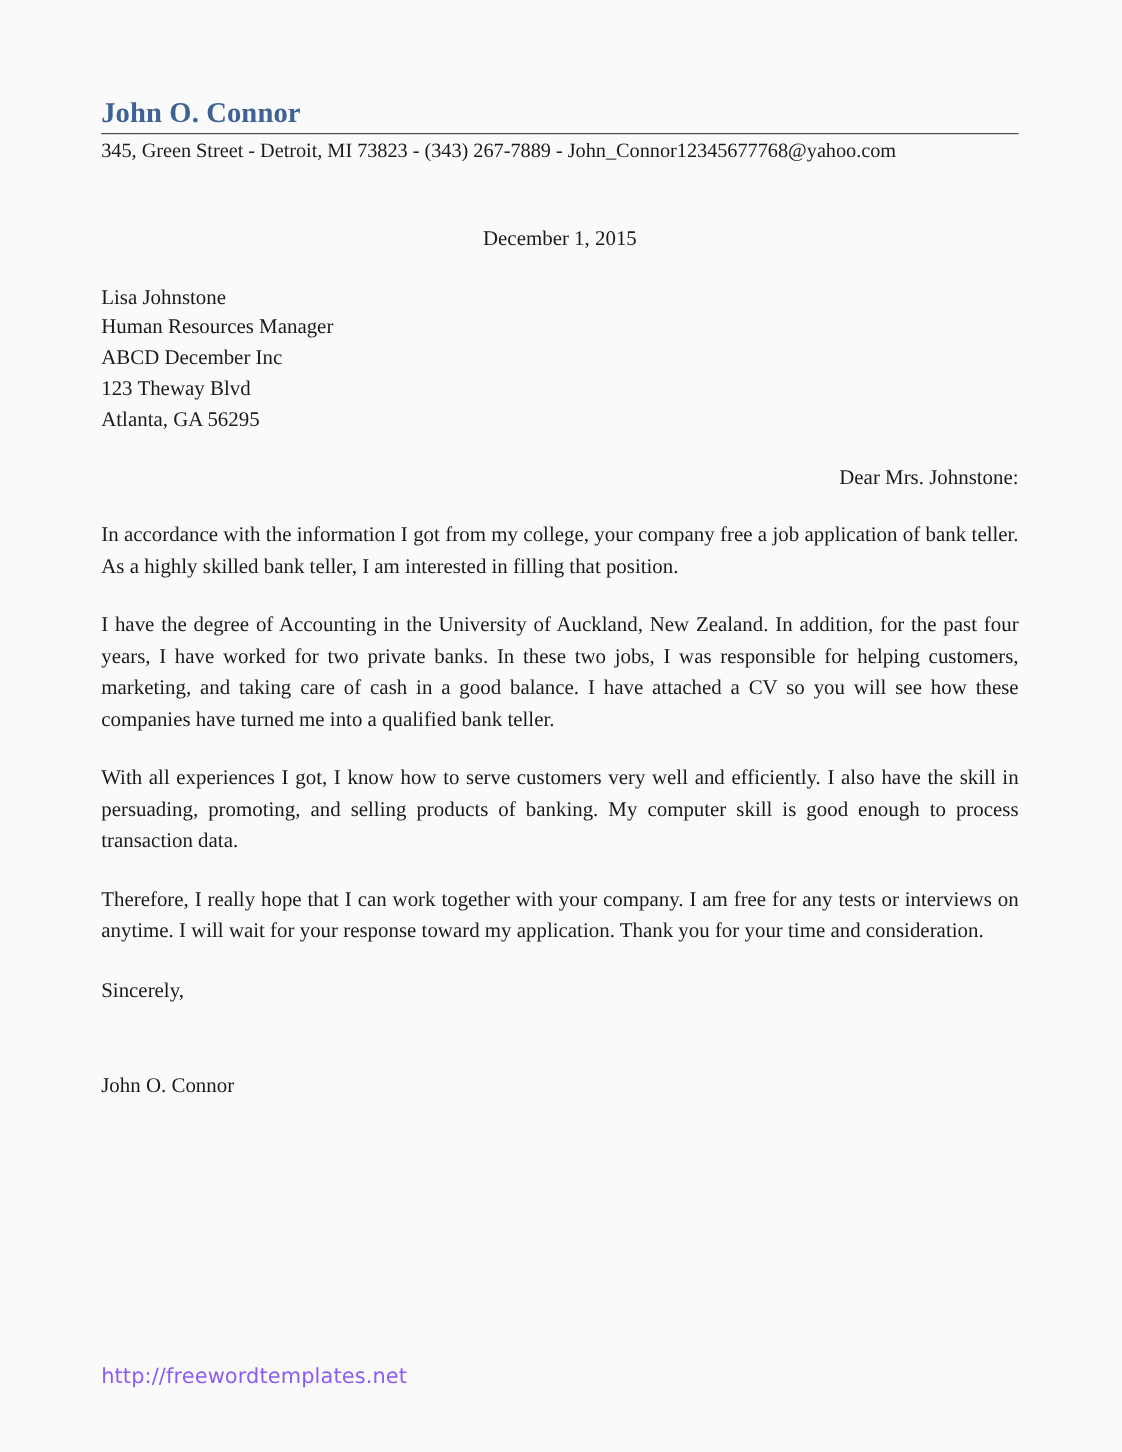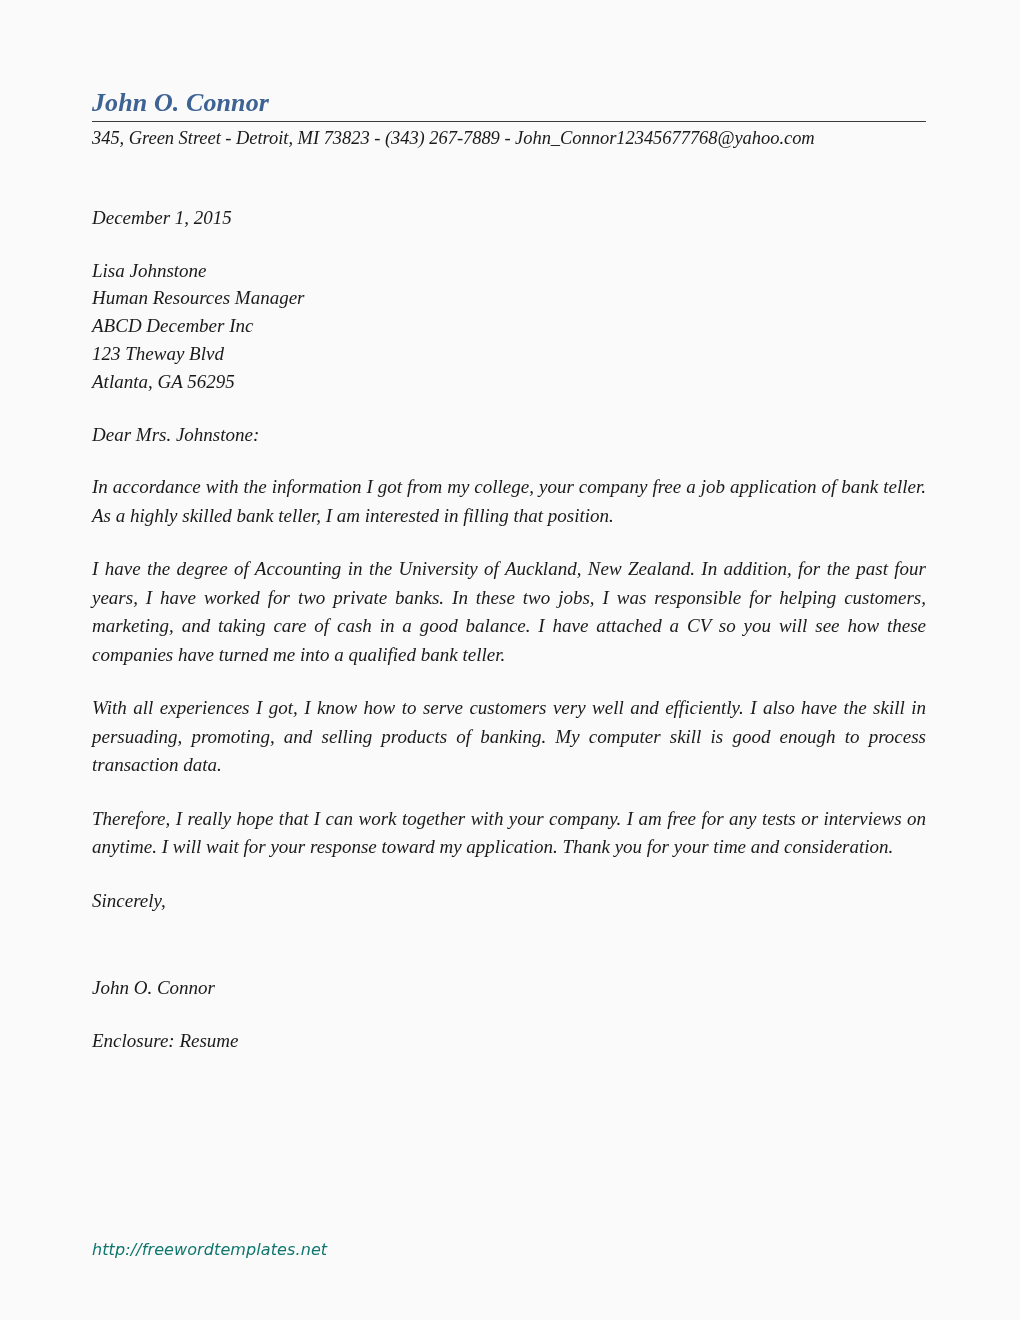--- a/index.html
+++ b/index.html
@@ -18,21 +18,20 @@
   }
 
   .page {
     position: absolute;
     left: 0;
     top: 0;
     width: 1020px;
     height: 1040px;
     box-sizing: border-box;
     padding: 0;
-    font-style: italic;
   }
 
   .letter {
     position: absolute;
     left: 92px;
     top: 88px;
     width: 834px;
   }
 
   
@@ -58,35 +57,37 @@
     margin: 4px 0 15px 0;
     white-space: nowrap;
     letter-spacing: -0.05px;
   }
 
   
   .date-line {
     font-size: 19px;
     line-height: 1.35;
     margin: 54px 0 0 0;
+    text-align: center;
   }
 
   .recipient-block {
     margin: 26px 0 0 0;
     font-size: 19px;
     line-height: 1.46;
   }
   .recipient-block .addr-line {
     display: block;
   }
 
   .salutation {
     font-size: 19px;
     line-height: 1.35;
     margin: 27px 0 0 0;
+    text-align: right;
   }
 
   .body-paragraph {
     font-size: 19px;
     line-height: 1.50;
     text-align: justify;
     text-justify: inter-word;
     margin: 25px 0 0 0;
   }
 
@@ -111,22 +112,22 @@
     line-height: 1.35;
     margin: 27px 0 0 0;
   }
 
   
   .page-footer {
     position: absolute;
     left: 92px;
     top: 1240px;
     font-family: "DejaVu Sans", "Liberation Sans", sans-serif;
-    font-size: 16px;
-    color: #0f766e;
+    font-size: 19px;
+    color: #8b5cf6;
     letter-spacing: 0.1px;
   }
 </style>
 </head>
 <body>
 
 <div class="page">
 
   <div class="letter">
 
@@ -152,19 +153,18 @@
     <p class="body-paragraph">I have the degree of Accounting in the University of Auckland, New Zealand. In addition, for the past four years, I have worked for two private banks. In these two jobs, I was responsible for helping customers, marketing, and taking care of cash in a good balance. I have attached a CV so you will see how these companies have turned me into a qualified bank teller.</p>
     <p class="body-paragraph">With all experiences I got, I know how to serve customers very well and efficiently. I also have the skill in persuading, promoting, and selling products of banking. My computer skill is good enough to process transaction data.</p>
     <p class="body-paragraph">Therefore, I really hope that I can work together with your company. I am free for any tests or interviews on anytime. I will wait for your response toward my application. Thank you for your time and consideration.</p>
 
     <p class="closing">Sincerely,</p>
 
     <div class="signature-gap"></div>
 
     <p class="signature-name">John O. Connor</p>
 
-    <p class="enclosure">Enclosure: Resume</p>
 
   </div>
 
   <div class="page-footer">http://freewordtemplates.net</div>
 
 </div>
 
 </body></html>

